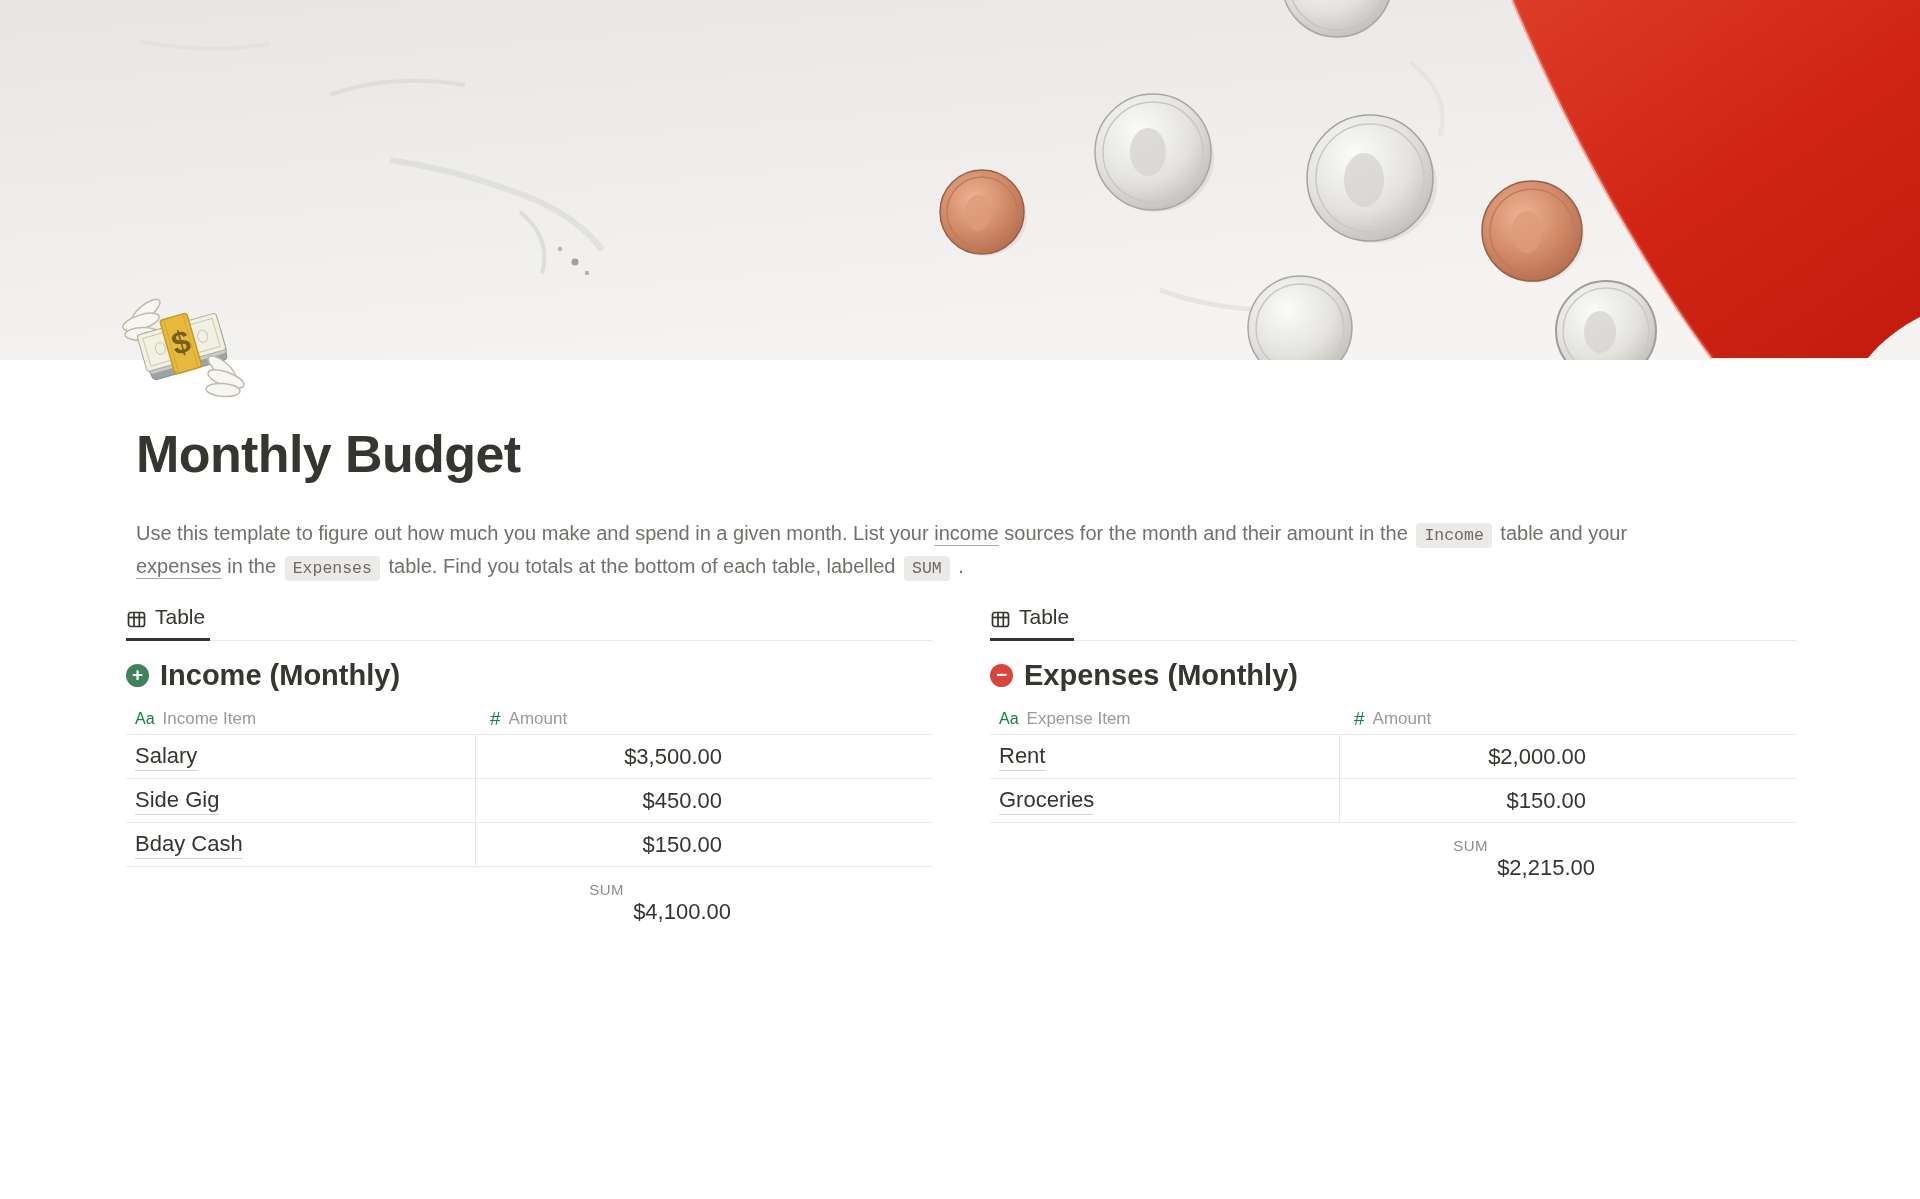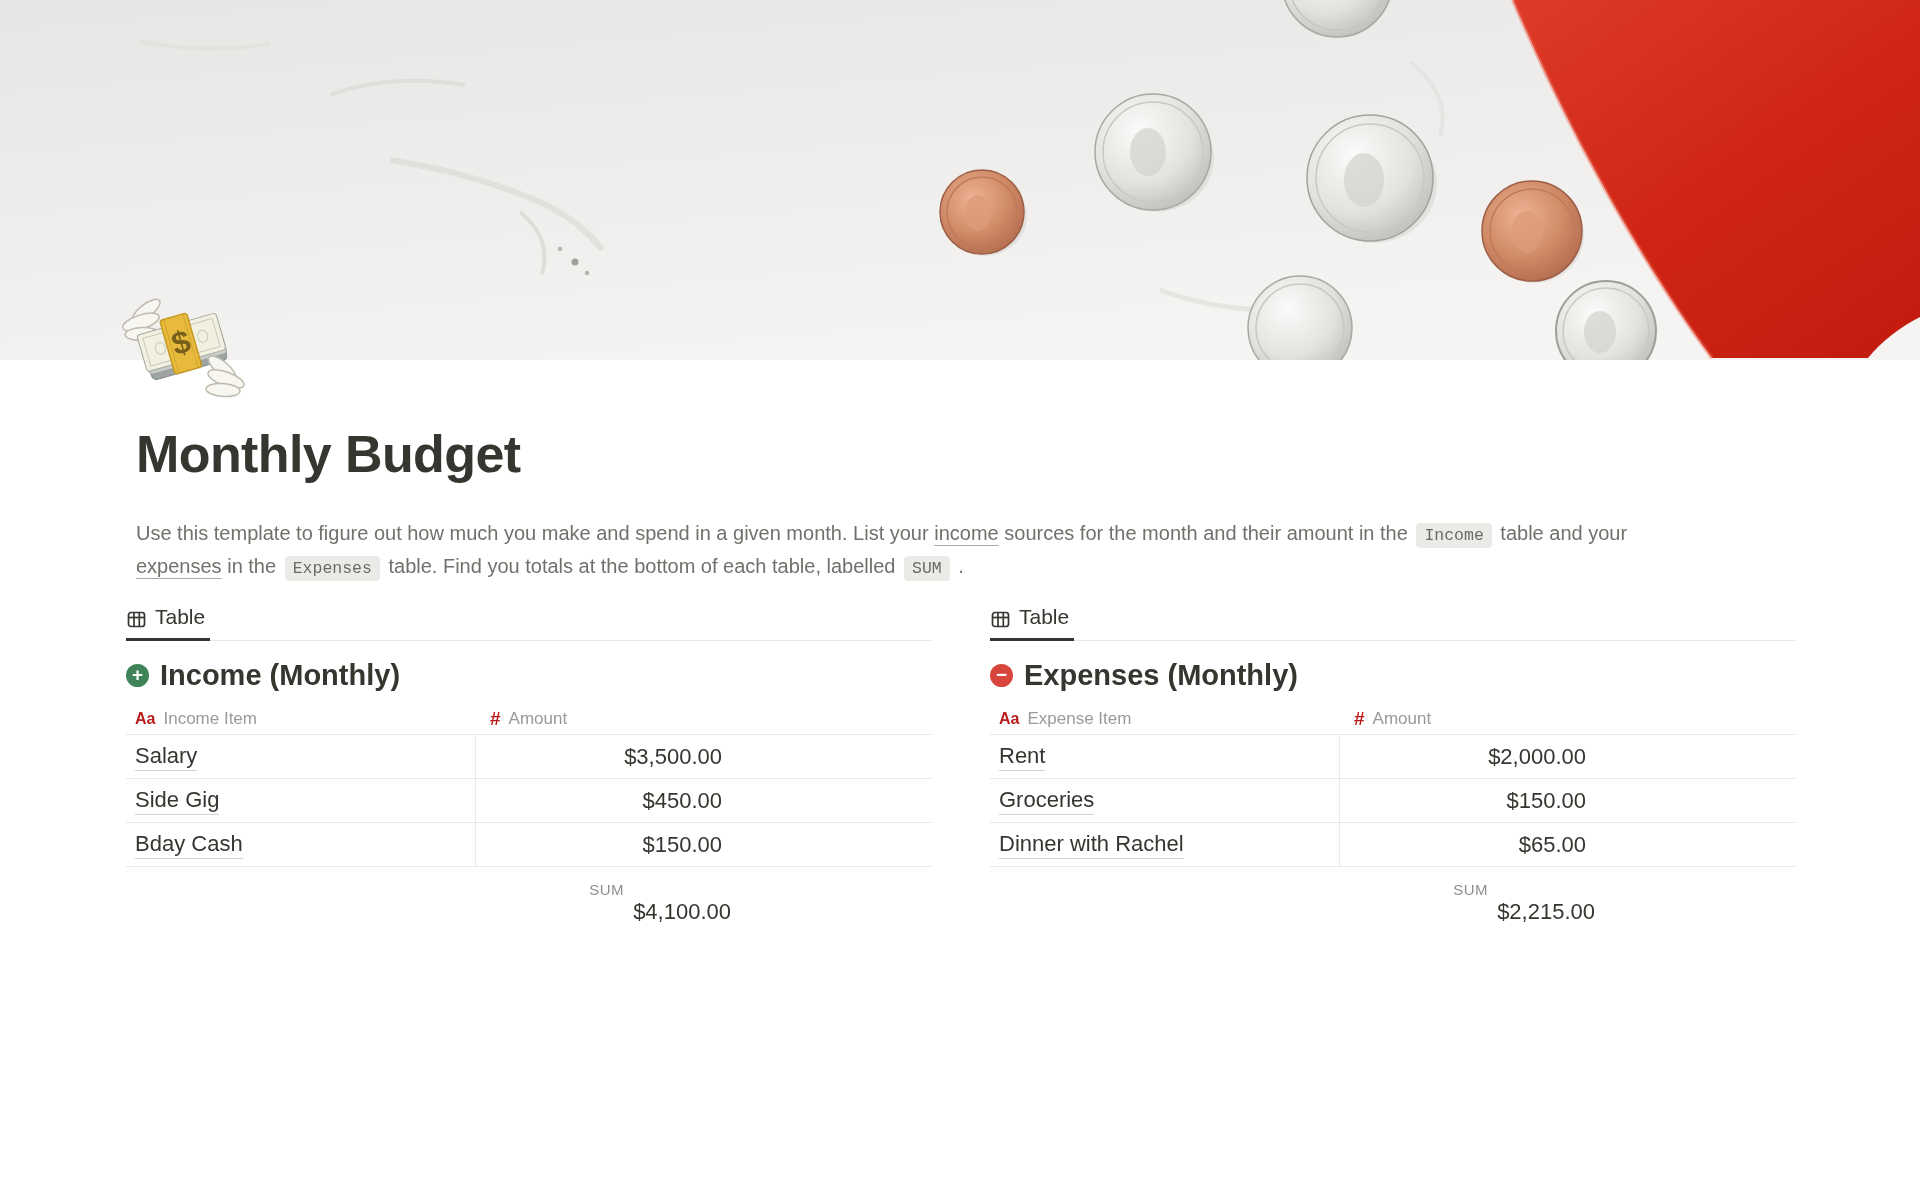--- a/index.html
+++ b/index.html
@@ -59,21 +59,21 @@
   }
   .circle-plus{background:#3e8458;}
   .circle-minus{background:#d8453c;}
   
   .thead{
     margin-top:10px;height:31px;display:flex;align-items:center;
     border-bottom:1px solid #e9e9e7;color:#9b9a97;font-size:17px;font-weight:400;
   }
   .th-title{width:349px;box-sizing:border-box;padding-left:9px;display:flex;align-items:center;gap:8px;}
   .th-amount{width:256px;box-sizing:border-box;padding-left:15px;display:flex;align-items:center;gap:8px;}
-  .prop-icon{font-size:16px;color:#b91c1c;font-weight:bold;}
+  .prop-icon{font-size:16px;color:#15803d;}
   .prop-icon.hash{font-size:19px;}
   .trow{display:flex;height:43px;border-bottom:1px solid #e9e9e7;align-items:stretch;}
   .cell-title{
     width:349px;box-sizing:border-box;padding-left:9px;
     display:flex;align-items:center;
     font-size:22px;font-weight:500;color:#37352f;
   }
   .cell-title .item-underline{
     border-bottom:1px solid #d3d2cf;padding-bottom:1px;
   }
@@ -289,24 +289,18 @@
           <span class="item-underline">Rent</span>
         </div>
         <div class="cell-amount">$2,000.00</div>
       </div>
       <div class="trow">
         <div class="cell-title">
           <span class="item-underline">Groceries</span>
         </div>
         <div class="cell-amount">$150.00</div>
       </div>
-      <div class="trow">
-        <div class="cell-title">
-          <span class="item-underline">Dinner with Rachel</span>
-        </div>
-        <div class="cell-amount">$65.00</div>
-      </div>
     </div>
   <div class="sumrow">
     <span class="sum-label">SUM</span>
     <span class="sum-value">$2,215.00</span>
   </div>
 </section>
 
 </body></html>

